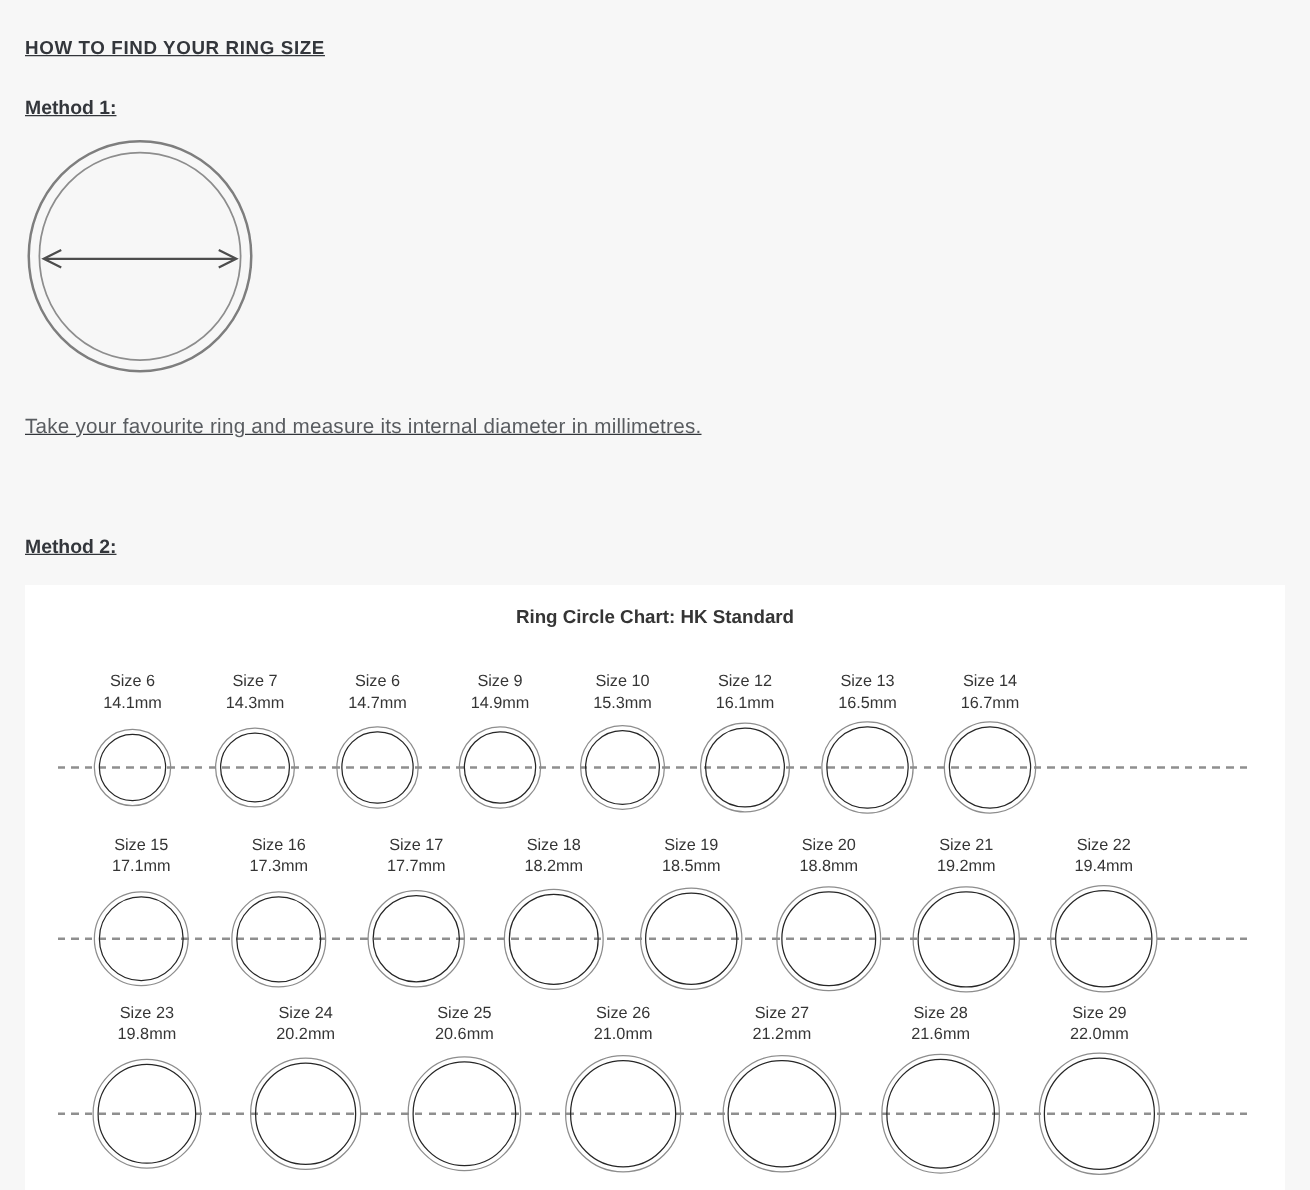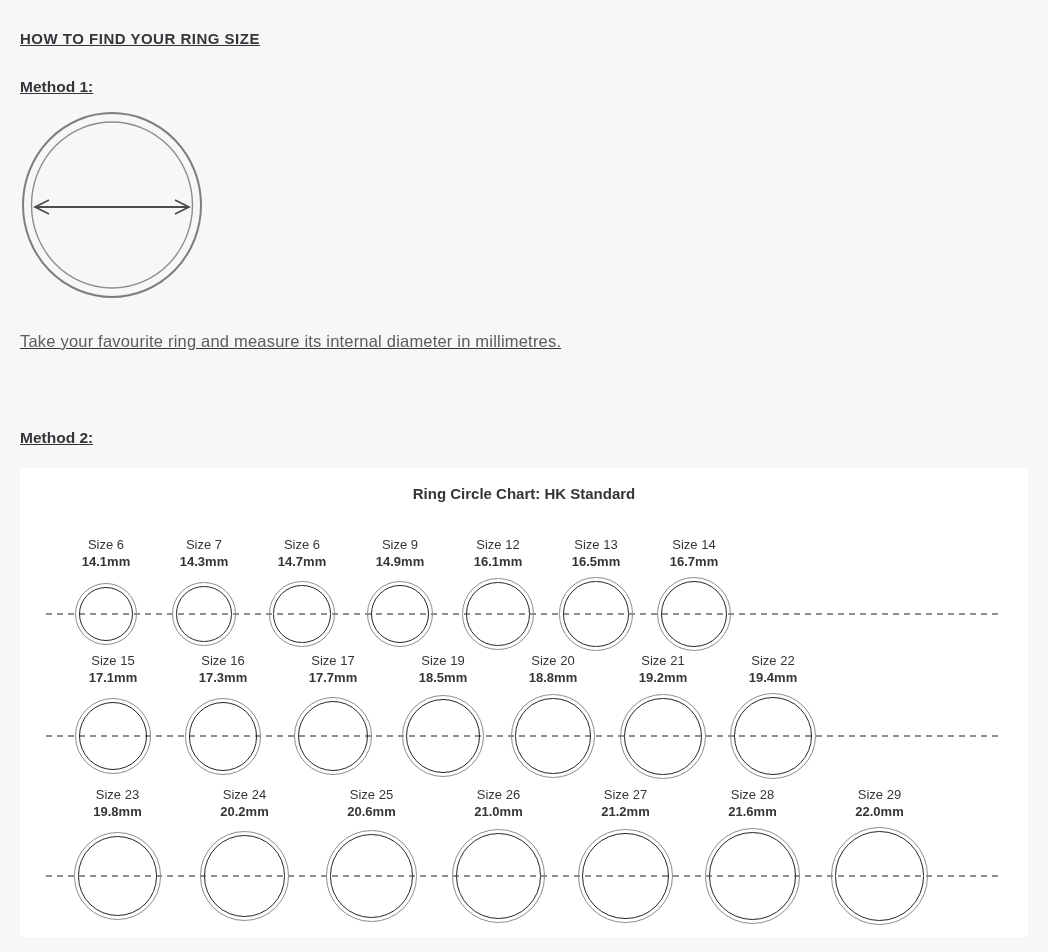--- a/index.html
+++ b/index.html
@@ -28,35 +28,35 @@
     margin:22px 20px 0;background:var(--panel-bg,#ffffff);
     padding:17px 0 12px;min-height:452px;box-sizing:border-box;
   }
   .chart-title{
     text-align:center;font-size:15px;line-height:17px;font-weight:bold;
     color:var(--chart-text,#353535);
   }
   .ring-row{position:relative;display:flex;}
   .ring-row[data-row="0"]{margin-top:34px;padding-left:37px;}
   .ring-row[data-row="0"] .ring-cell{width:98px;}
-  .ring-row[data-row="1"]{margin-top:1px;padding-left:38px;}
+  .ring-row[data-row="1"]{margin-top:16px;padding-left:38px;}
   .ring-row[data-row="1"] .ring-cell{width:110px;}
   .ring-row[data-row="2"]{margin-top:7px;padding-left:34px;}
   .ring-row[data-row="2"] .ring-cell{width:127px;}
   .dash-line{
     position:absolute;left:26px;right:30px;height:2px;
     background:repeating-linear-gradient(90deg,
       var(--dash-line,#8f8f8f) 0 6px, transparent 6px 11px);
   }
   .ring-cell{display:flex;flex-direction:column;align-items:center;position:relative;}
   .size-label,.mm-label{
     font-size:13px;line-height:17px;height:17px;text-align:right;
     color:var(--chart-text,#353535);white-space:nowrap;
   }
-  .mm-label{margin-bottom:7px;font-weight:bold;}
+  .mm-label{margin-bottom:7px;}
   .circle-area{display:flex;align-items:center;justify-content:center;}
   .ring-outer{
     position:relative;box-sizing:border-box;border-radius:50%;
     border:1.4px solid var(--ring-outer-stroke,#8d8d8d);
   }
   .ring-inner{
     position:absolute;inset:3px;border-radius:50%;
     border:1.8px solid var(--ring-inner-stroke,#262626);
   }
 </style>
@@ -120,20 +120,29 @@
       <div class="ring-cell">
         <div class="size-label">Size 9</div>
         <div class="mm-label">14.9mm</div>
         <div class="circle-area" style="height: 74.148px;">
           <div class="ring-outer" style="width: 66.156px; height: 66.156px;">
             <div class="ring-inner"></div>
           </div>
         </div>
       </div>
       <div class="ring-cell">
+        <div class="size-label">Size 10</div>
+        <div class="mm-label">15.3mm</div>
+        <div class="circle-area" style="height: 74.148px;">
+          <div class="ring-outer" style="width: 67.932px; height: 67.932px;">
+            <div class="ring-inner"></div>
+          </div>
+        </div>
+      </div>
+      <div class="ring-cell">
         <div class="size-label">Size 12</div>
         <div class="mm-label">16.1mm</div>
         <div class="circle-area" style="height: 74.148px;">
           <div class="ring-outer" style="width: 71.484px; height: 71.484px;">
             <div class="ring-inner"></div>
           </div>
         </div>
       </div>
       <div class="ring-cell">
         <div class="size-label">Size 13</div>
@@ -177,20 +186,29 @@
       <div class="ring-cell">
         <div class="size-label">Size 17</div>
         <div class="mm-label">17.7mm</div>
         <div class="circle-area" style="height: 86.136px;">
           <div class="ring-outer" style="width: 78.588px; height: 78.588px;">
             <div class="ring-inner"></div>
           </div>
         </div>
       </div>
       <div class="ring-cell">
+        <div class="size-label">Size 18</div>
+        <div class="mm-label">18.2mm</div>
+        <div class="circle-area" style="height: 86.136px;">
+          <div class="ring-outer" style="width: 80.808px; height: 80.808px;">
+            <div class="ring-inner"></div>
+          </div>
+        </div>
+      </div>
+      <div class="ring-cell">
         <div class="size-label">Size 19</div>
         <div class="mm-label">18.5mm</div>
         <div class="circle-area" style="height: 86.136px;">
           <div class="ring-outer" style="width: 82.14px; height: 82.14px;">
             <div class="ring-inner"></div>
           </div>
         </div>
       </div>
       <div class="ring-cell">
         <div class="size-label">Size 20</div>

